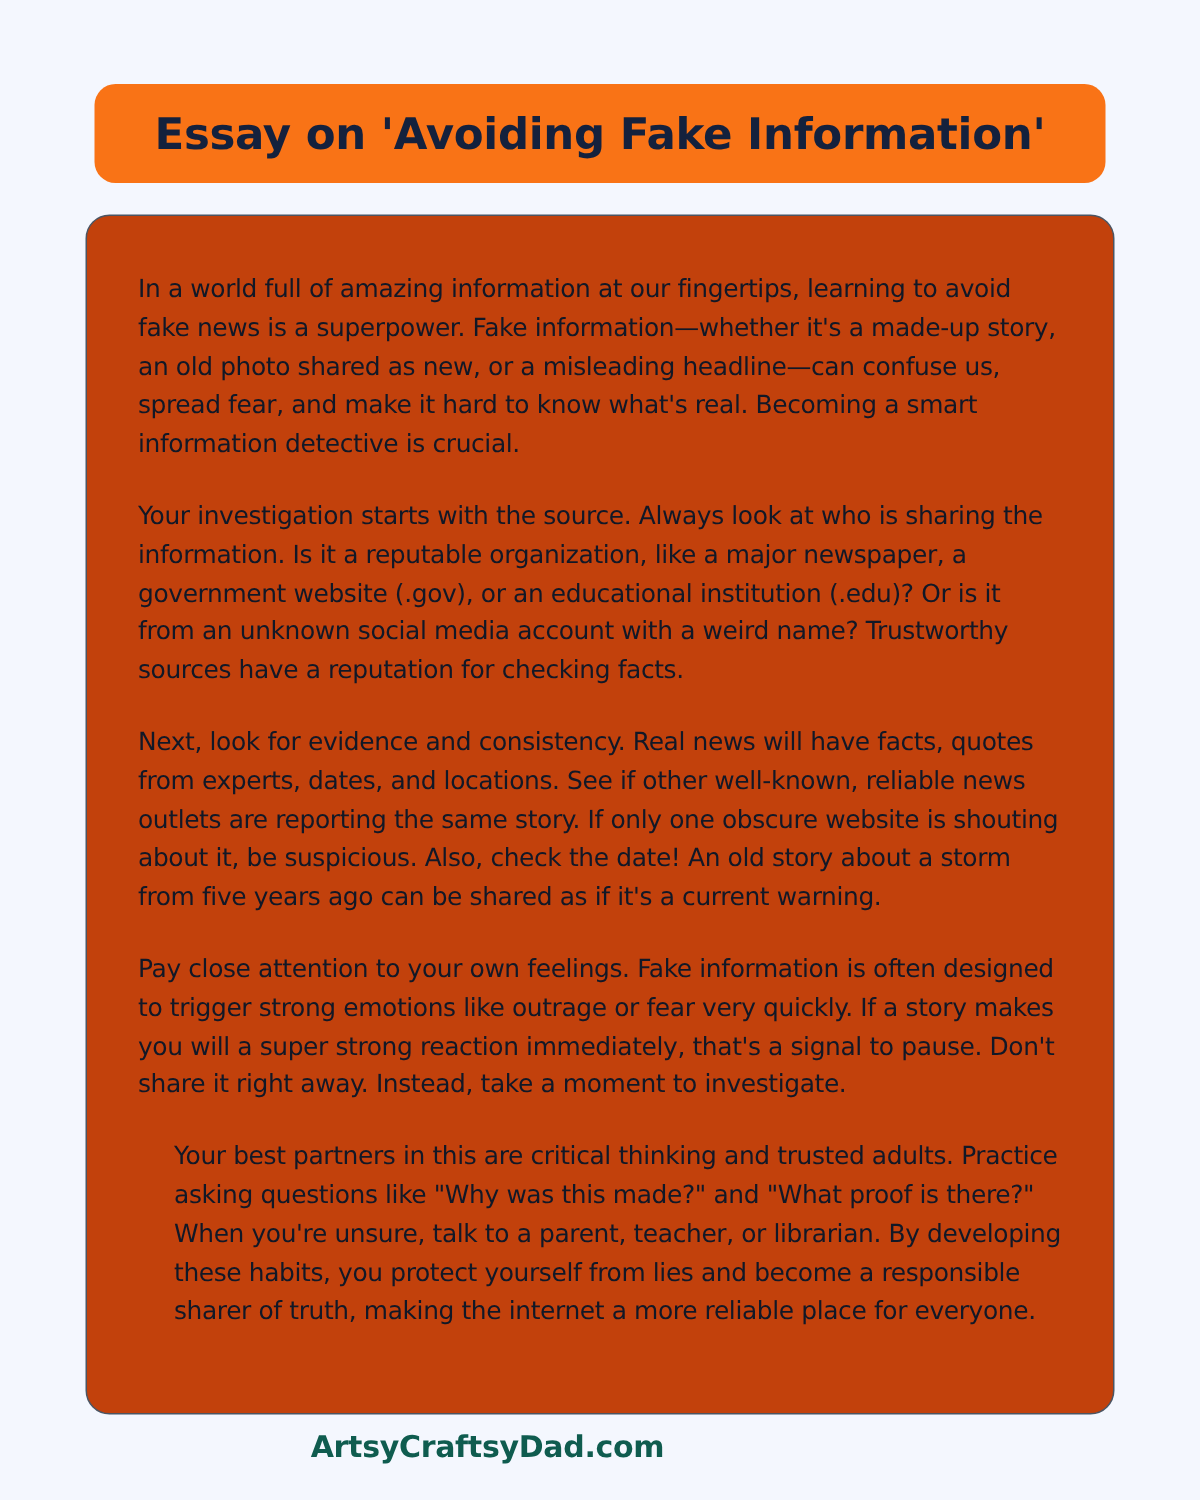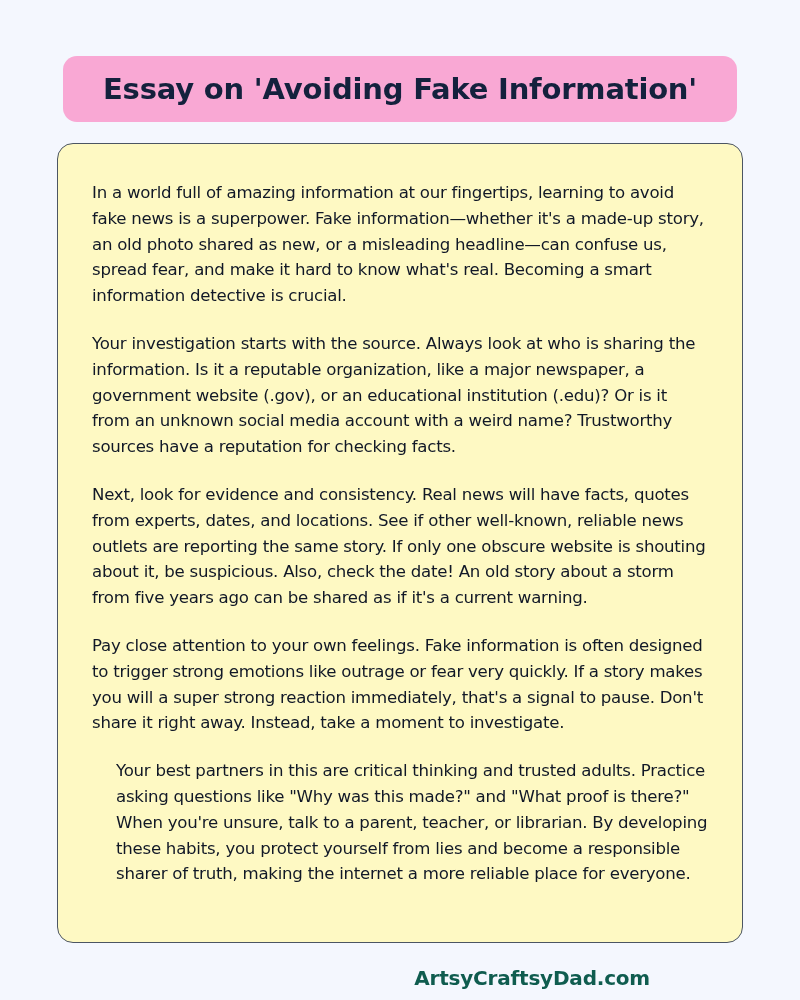--- a/index.html
+++ b/index.html
@@ -20,21 +20,21 @@
     box-sizing: border-box;
     padding: 0;
   }
   .title-banner {
     position: absolute;
     left: 63px;
     top: 56px;
     width: 674px;
     height: 66px;
     box-sizing: border-box;
-    background: #f9a8d4;
+    background: #f97316;
     border-radius: 14px;
     display: flex;
     align-items: center;
     justify-content: center;
   }
   .title-text {
     font-family: "DejaVu Sans", sans-serif;
     font-size: 29px;
     font-weight: bold;
     color: #14213d;
@@ -42,21 +42,21 @@
     text-align: center;
     white-space: nowrap;
   }
   .essay-card {
     position: absolute;
     left: 57px;
     top: 143px;
     width: 686px;
     height: 800px;
     box-sizing: border-box;
-    background: #fef9c3;
+    background: #c2410c;
     border: 1.5px solid #4b5563;
     border-radius: 16px;
     padding: 36px 34px 30px 34px;
     overflow: hidden;
   }
   .para {
     font-family: "DejaVu Sans", sans-serif;
     font-size: 16.6px;
     line-height: 25.8px;
     color: #111827;
@@ -66,22 +66,21 @@
   }
   .para:last-child {
     margin-bottom: 0;
     margin-left: 24px;
   }
   .footer {
     position: absolute;
     left: 0;
     top: 952px;
     width: 650px;
-    text-align: right;
-    margin-top: 14px;
+    text-align: center;
   }
   .footer-text {
     font-family: "DejaVu Sans", sans-serif;
     font-size: 20px;
     font-weight: bold;
     color: #0f5c4f;
     letter-spacing: -0.2px;
   }
 </style>
 </head>

